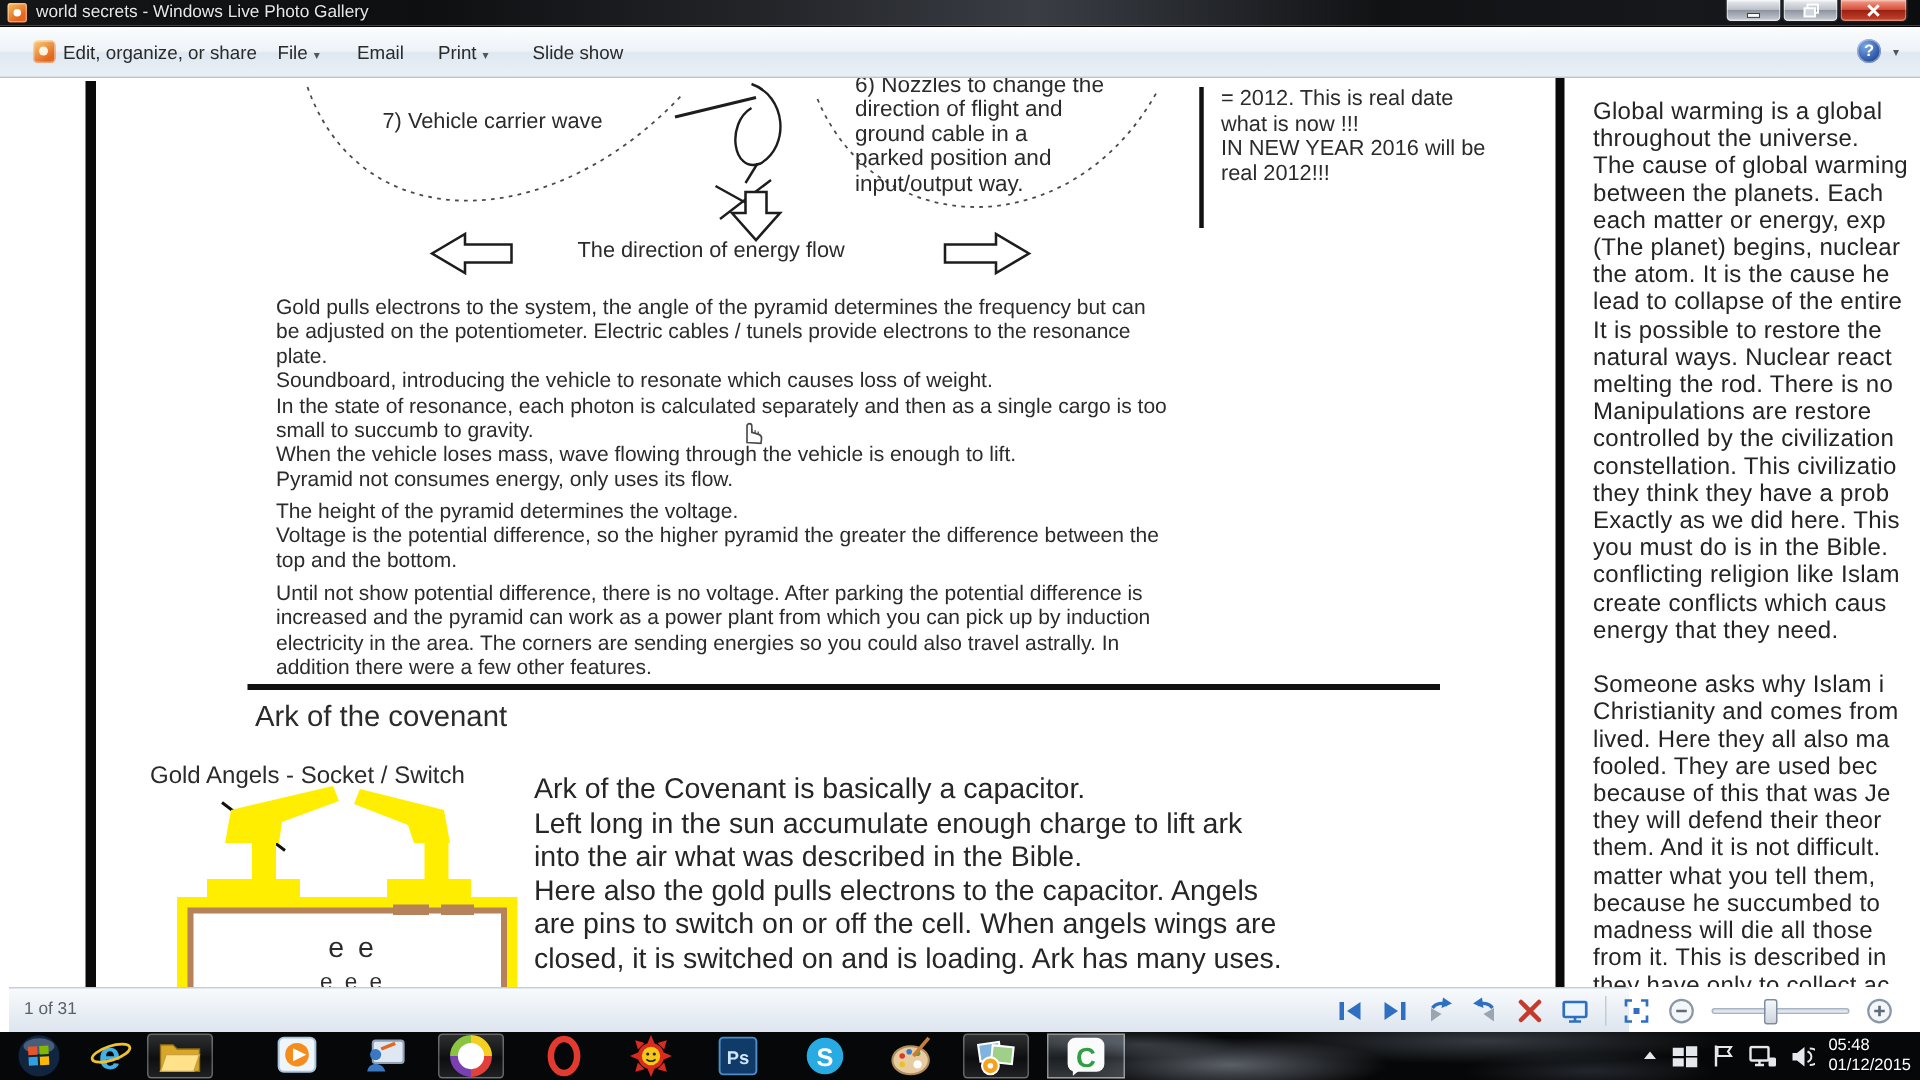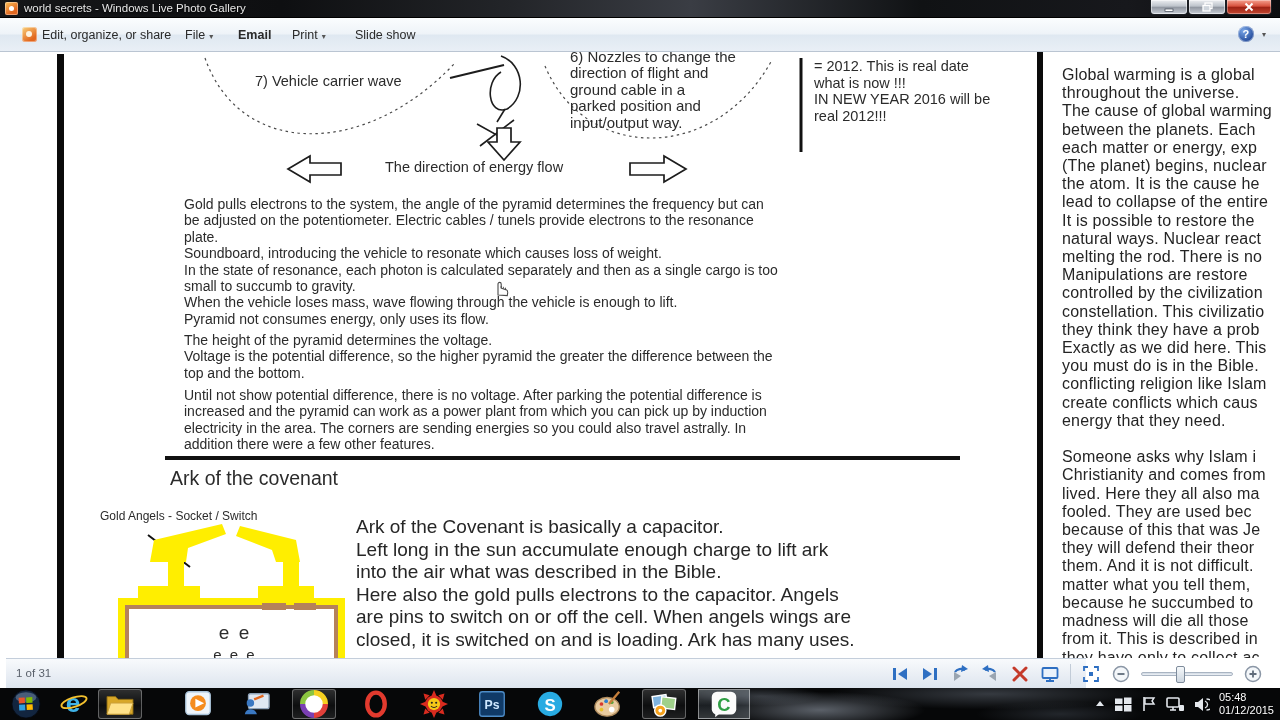--- a/index.html
+++ b/index.html
@@ -41,21 +41,21 @@
   .doc-line { white-space:nowrap; }
   .txt { position:absolute; white-space:nowrap; }
   #nozzles-note { left:570px; top:-3px; font-size:15px; line-height:16.4px; }
   #date-note { left:814px; top:6px; font-size:14.5px; line-height:16.6px; }
   #vehicle-label { left:255px; top:21px; font-size:14.5px; }
   #energy-label { left:385px; top:107px; font-size:14.5px; }
   #para1 { left:184px; top:144px; font-size:14px; line-height:16.4px; }
   #para2 { left:184px; top:280px; font-size:14px; line-height:16.4px; }
   #para3 { left:184px; top:335px; font-size:14px; line-height:16.4px; }
   #ark-heading { left:170px; top:415px; font-size:19.5px; }
-  #angels-label { left:100px; top:457px; font-size:12px; }
+  #angels-label { left:100px; top:457px; font-size:16px; }
   #ark-para { left:356px; top:464px; font-size:19px; line-height:22.6px; color:#262626; }
   #right-col { left:1062px; top:14px; width:218px; height:592px; overflow:hidden; font-size:16px; line-height:18.2px; letter-spacing:.2px; color:#242424; }
   #ee1 { left:180px; top:570px; width:110px; text-align:center; font-size:19px; letter-spacing:2px; }
   #ee2 { left:172px; top:594px; width:126px; text-align:center; font-size:15px; letter-spacing:2px; }
 
   
   .statusbar { position:absolute; top:658px; left:6px; width:1080px; height:30px;
     background:linear-gradient(#f8fafc,#e8edf4 60%,#dde5ee); border-top:1px solid #c4cedb; }
   .counter { position:absolute; left:10px; top:8px; font-size:11.5px; color:#5a616b; }
   .navrow { position:absolute; left:884px; top:2px; height:26px; display:flex; align-items:center; gap:10px; }
@@ -109,21 +109,21 @@
             <path d="M1.5 1.5 L8.5 8.5 M8.5 1.5 L1.5 8.5" stroke="#fff" stroke-width="2"></path>
           </svg>
       </div>
     </div>
   </div>
 
   <div class="commandbar">
     <div class="gal-ico"></div>
     <div class="cmd-item" style="left:42px;"><span>Edit, organize, or share</span></div>
     <div class="cmd-item" style="left:185px;"><span>File</span><span class="drop">▾</span></div>
-    <div class="cmd-item" style="left:238px;font-weight:bold;"><span>Email</span></div>
+    <div class="cmd-item" style="left:238px;"><span>Email</span></div>
     <div class="cmd-item" style="left:292px;"><span>Print</span><span class="drop">▾</span></div>
     <div class="cmd-item" style="left:355px;"><span>Slide show</span></div>
     <div class="help-wrap">
       <div class="help-circ">?</div>
       <span class="drop">▾</span>
     </div>
   </div>
 
   <div class="content">
     <div class="edgebar" style="left:57px; top:2px; width:7px; height:604px;"></div>

